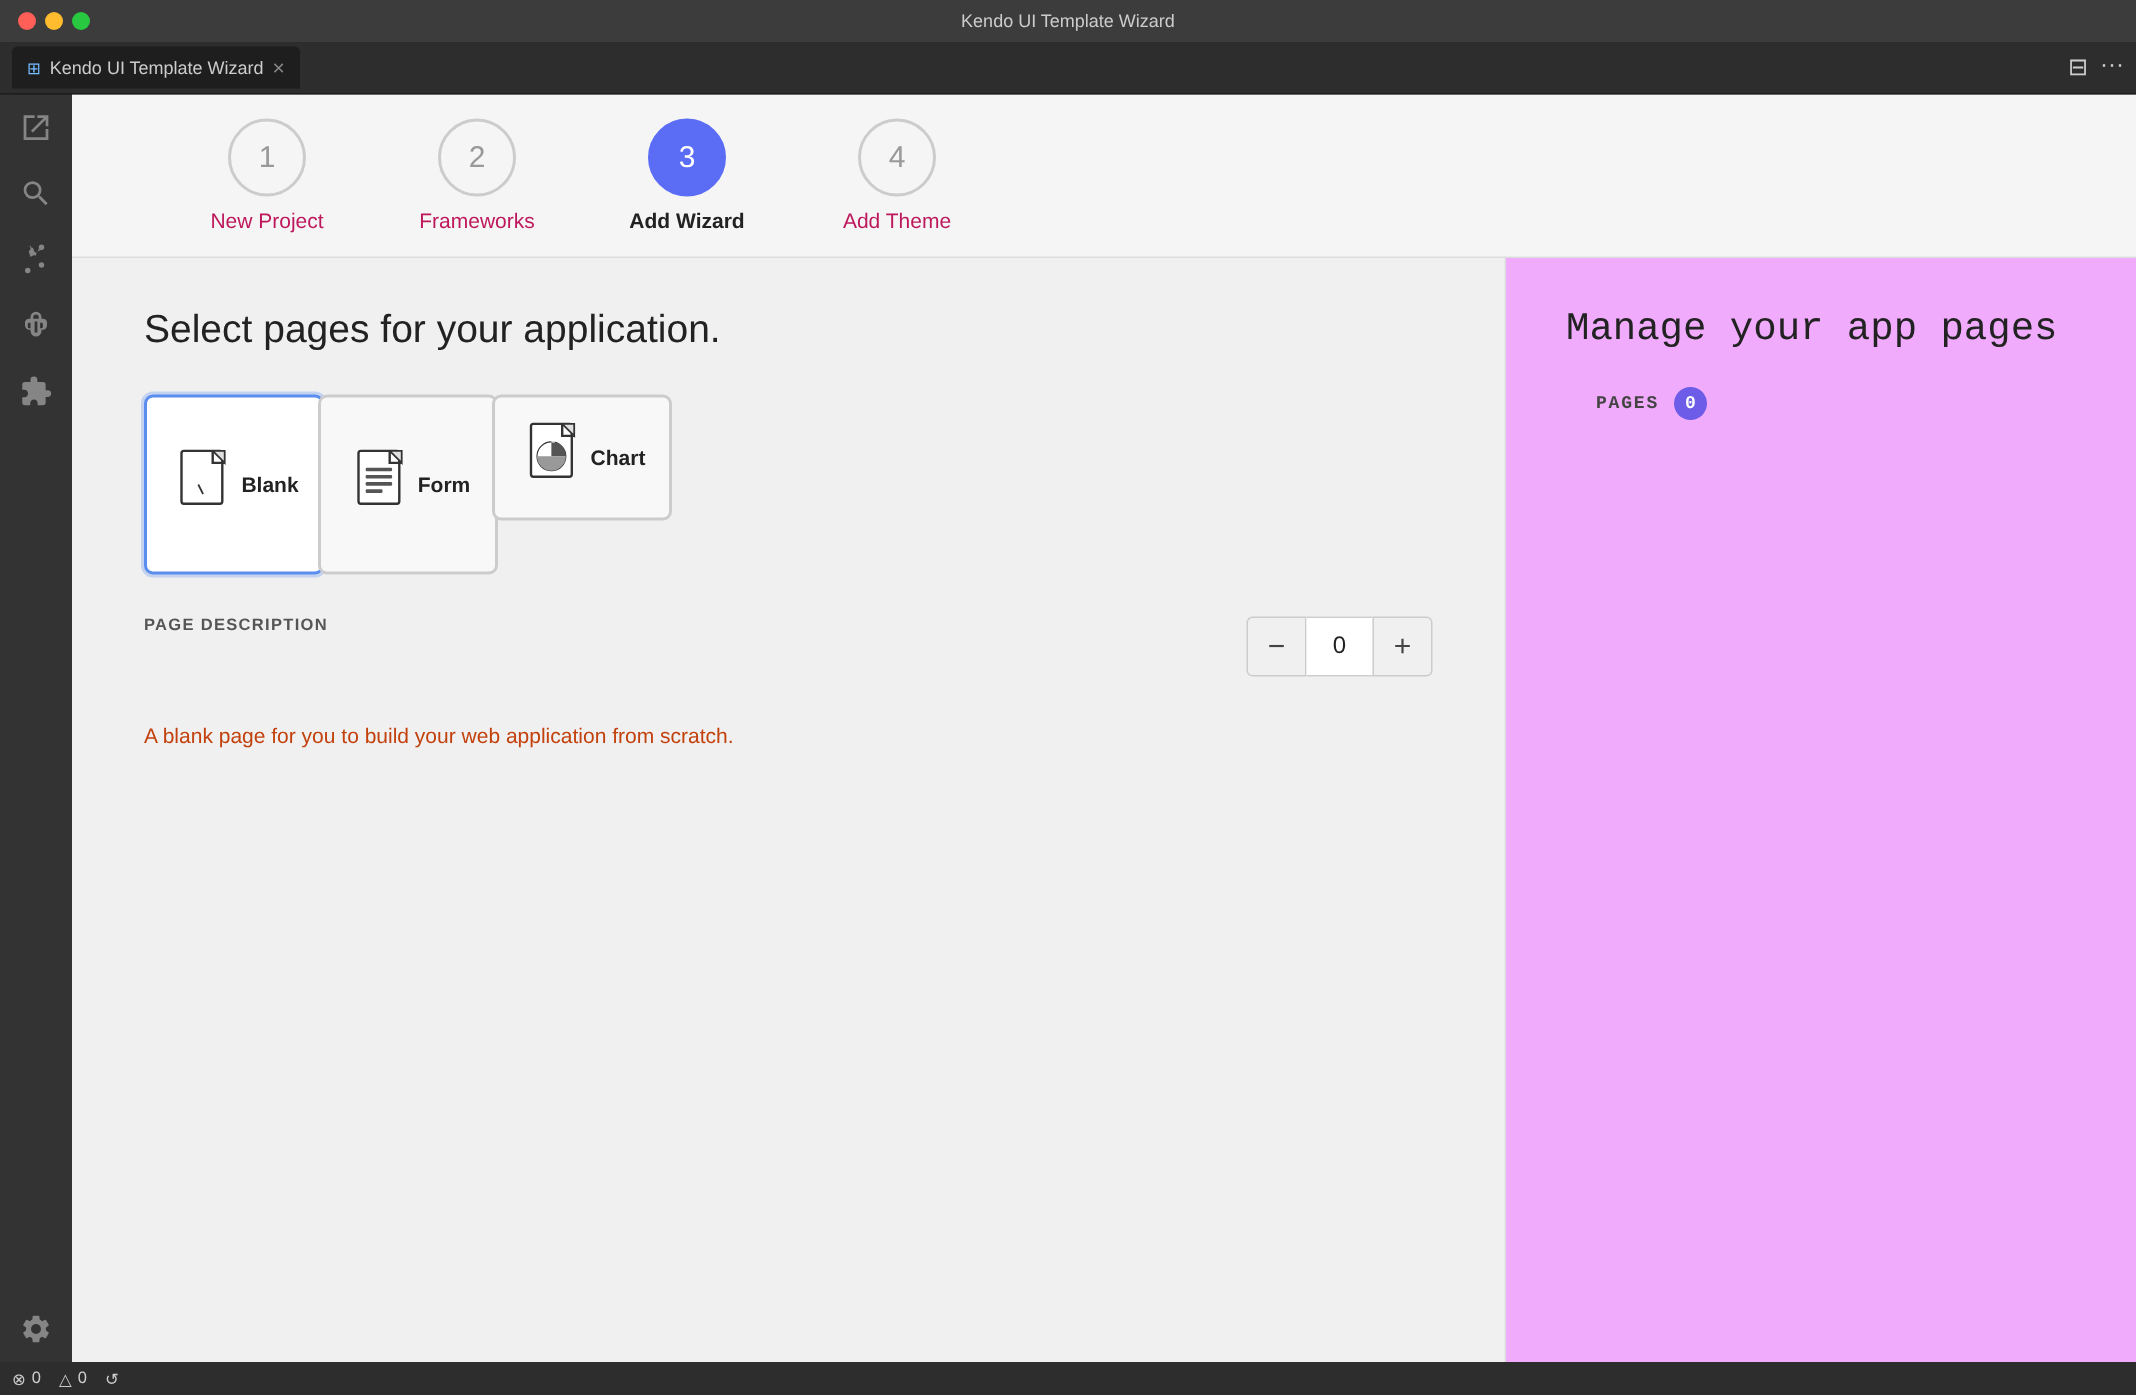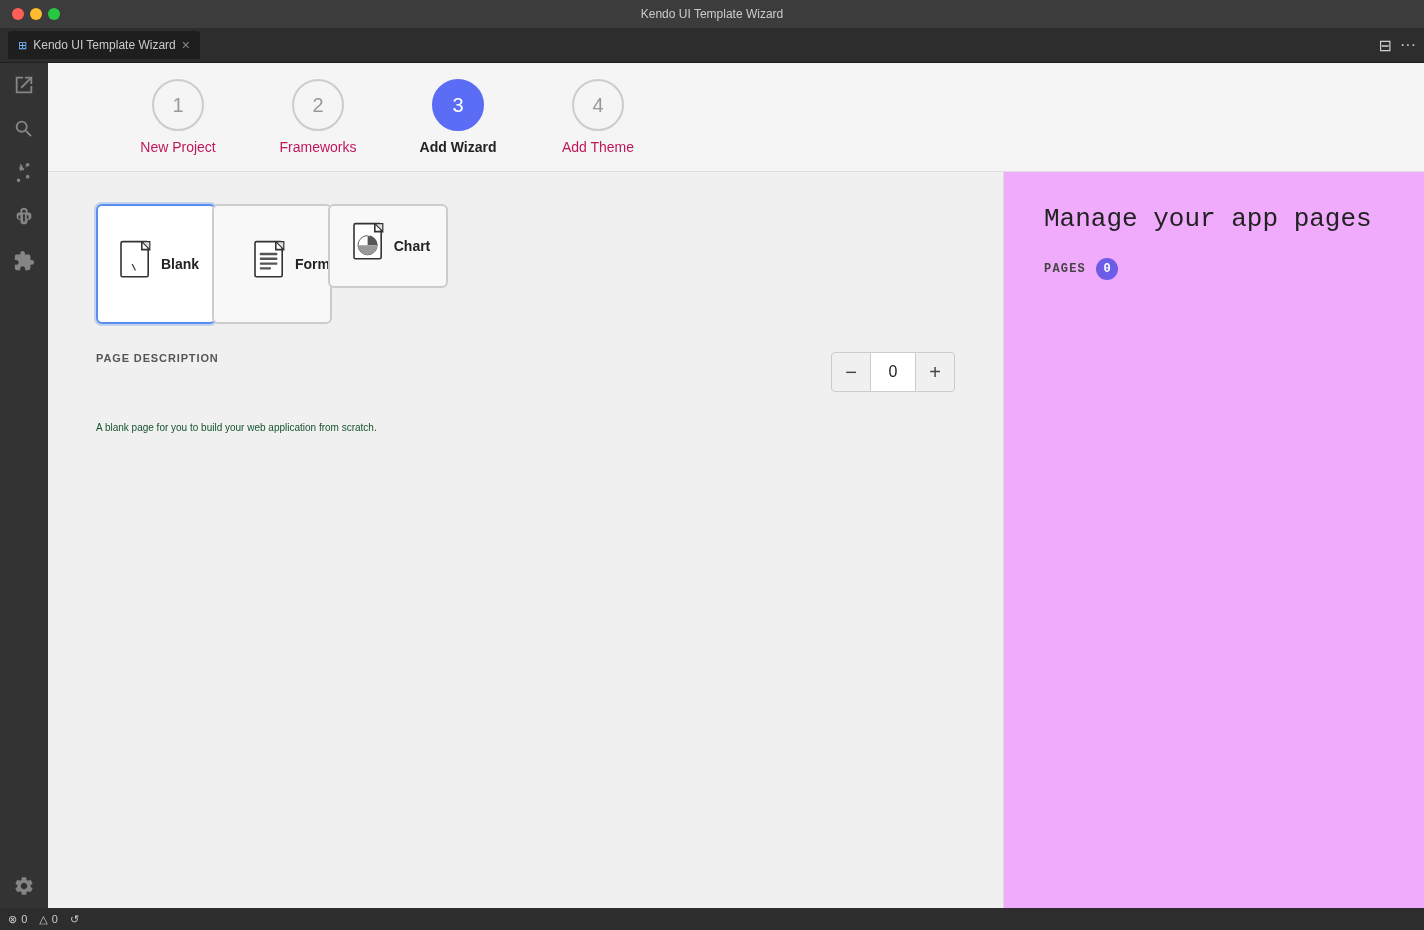--- a/index.html
+++ b/index.html
@@ -262,22 +262,22 @@
     .qty-value {
       width: 44px; height: 40px;
       border: 1px solid #ccc;
       border-left: none; border-right: none;
       display: flex; align-items: center; justify-content: center;
       font-size: 16px;
       background: white;
       color: #222;
     }
     .description-text {
-      font-size: 10px;
-      color: #14532d;
+      font-size: 14px;
+      color: #c2410c;
       line-height: 1.6;
       clear: both;
       padding-top: 8px;
     }
 
     
     .right-panel {
       width: 420px;
       padding: 32px 40px;
       background: #f0abfc;
@@ -287,20 +287,21 @@
     .right-panel-title {
       font-size: 26px;
       font-weight: 400;
       color: #222;
       margin-bottom: 24px;
     }
     .pages-header {
       display: flex;
       align-items: center;
       gap: 10px;
+      margin-left: 20px;
     }
     .pages-label {
       font-size: 12px;
       font-weight: 700;
       letter-spacing: 0.1em;
       text-transform: uppercase;
       color: #444;
     }
     .pages-count {
       background: #6c5ce7;
@@ -418,34 +419,35 @@
         <div class="step-circle">
           <span>4</span>
         </div>
         <span class="step-label">Add Theme</span>
       </div>
     </div>
 
     <div class="wizard-body">
 
       <div class="left-panel">
+        <div class="panel-title">Select pages for your application.</div>
 
         <div class="page-types">
 
           <div class="page-type-card selected" style="width:120px;height:120px;">
             <svg viewBox="0 0 48 60" width="48" height="60">
               <rect x="4" y="2" width="34" height="44" rx="2" ry="2" fill="white" stroke="#333" stroke-width="2"></rect>
               <polyline points="30,2 30,12 40,12" fill="none" stroke="#333" stroke-width="2"></polyline>
               <polygon points="30,2 40,2 40,12" fill="#e0e0e0" stroke="#333" stroke-width="1.5"></polygon>
               <line x1="18" y1="30" x2="22" y2="38" stroke="#333" stroke-width="1.5"></line>
             </svg>
             <span class="page-type-label">Blank</span>
           </div>
 
-          <div class="page-type-card" style="width:120px;height:120px;justify-content:flex-end;">
+          <div class="page-type-card" style="width:120px;height:120px;">
             <svg viewBox="0 0 48 60" width="48" height="60">
               <rect x="4" y="2" width="34" height="44" rx="2" ry="2" fill="white" stroke="#333" stroke-width="2"></rect>
               <polyline points="30,2 30,12 40,12" fill="none" stroke="#333" stroke-width="2"></polyline>
               <polygon points="30,2 40,2 40,12" fill="#e0e0e0" stroke="#333" stroke-width="1.5"></polygon>
               <rect x="10" y="16" width="22" height="3" rx="1" fill="#555"></rect>
               <rect x="10" y="22" width="22" height="3" rx="1" fill="#555"></rect>
               <rect x="10" y="28" width="22" height="3" rx="1" fill="#555"></rect>
               <rect x="10" y="34" width="14" height="3" rx="1" fill="#555"></rect>
             </svg>
             <span class="page-type-label">Form</span>

